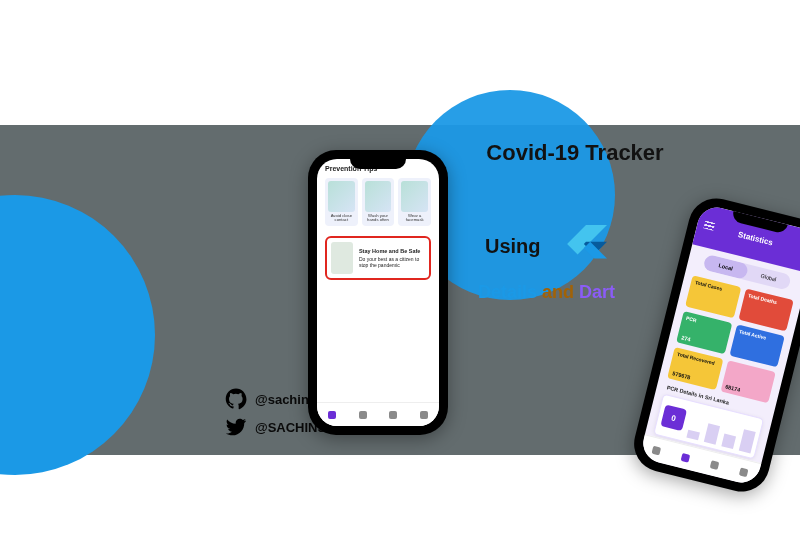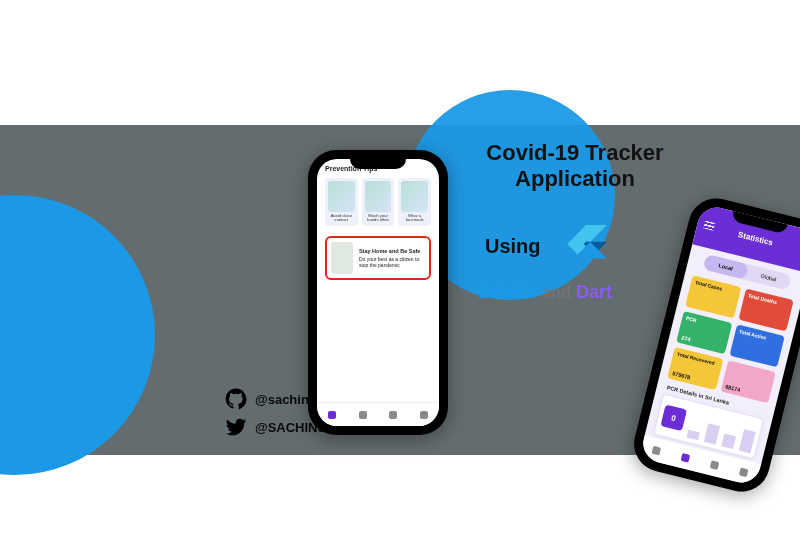--- a/index.html
+++ b/index.html
@@ -84,21 +84,21 @@
     color: #121212;
   }
   .tech-row {
     position: absolute;
     left: 478px;
     top: 282px;
     font-size: 18px;
     font-weight: 800;
   }
   .tech-row .flutter { color: #1b99e6; }
-  .tech-row .and { color: #737373; font-family: Liberation Serif, serif; }
+  .tech-row .and { color: #a16207; }
   .tech-row .dart { color: #8b5cf6; }
   
   .phone {
     position: absolute;
     background: #000;
     border-radius: 28px;
     box-shadow: 0 4px 18px rgba(0,0,0,.35);
     padding: 9px;
   }
   .phone.left-phone {
@@ -242,21 +242,20 @@
 </head>
 <body>
 
 <div class="stage">
   <div class="gray-band"></div>
   <div class="circle left"></div>
   <div class="circle right"></div>
 
   <div class="headline">
     <div class="title">Covid-19 Tracker</div>
-    <div class="title">Application</div>
   </div>
 
   <div class="using-row">
     <span class="using">Using</span>
     <svg class="flutter-logo" viewBox="0 0 100 100">
       <polygon points="50,0 100,0 30,70 5,45" fill="#43c4ef"></polygon>
       <polygon points="50,40 100,40 70,70 45,45" fill="#075b9d"></polygon>
       <polygon points="45,55 70,80 100,80 60,40" fill="#1b99e6"></polygon>
       <polygon points="45,55 70,80 45,105 20,80" fill="#0d3f66" opacity=".0"></polygon>
     </svg>

